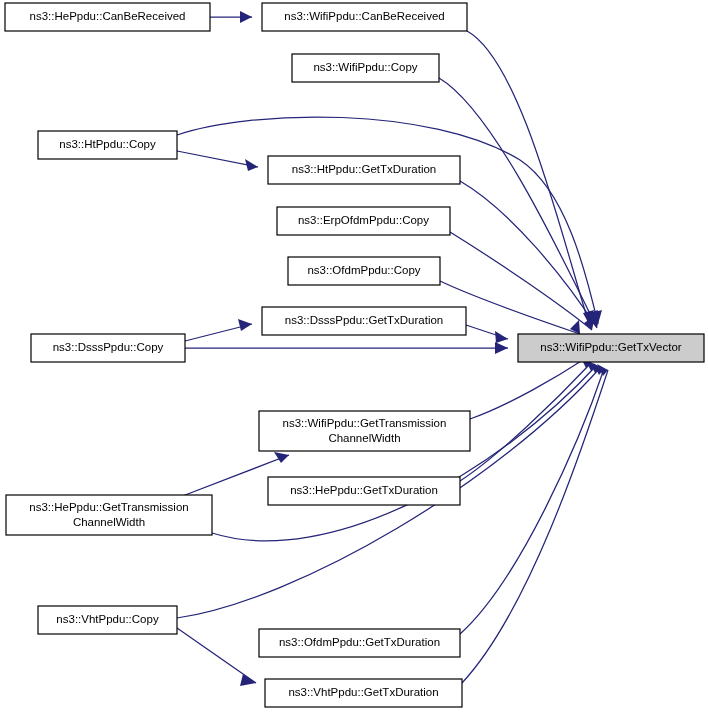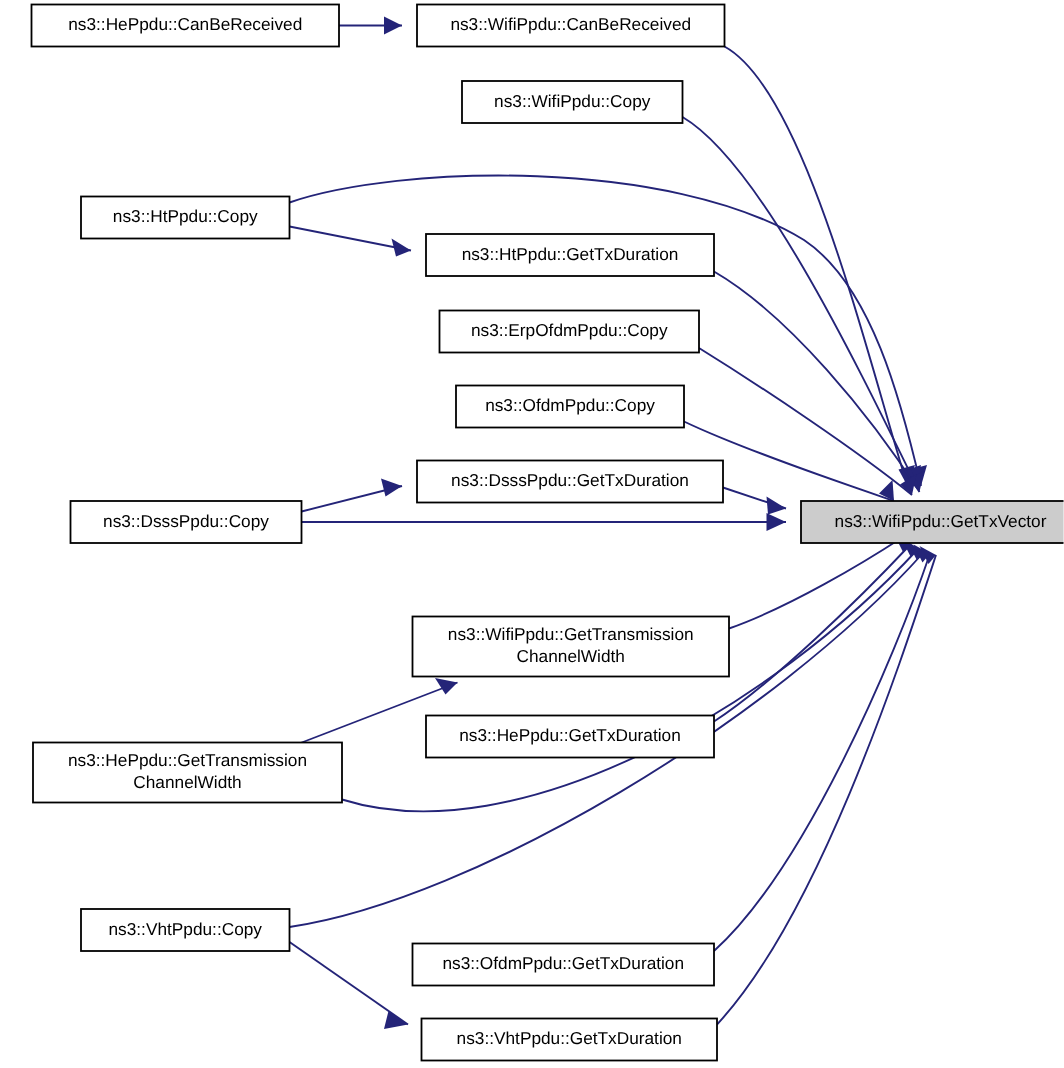--- a/index.html
+++ b/index.html
@@ -11,21 +11,20 @@
     width: 709px;
     height: 712px;
     font-family: "Liberation Sans", sans-serif;
     overflow: hidden;
   }
   #graph-root {
     position: relative;
     width: 656px;
     height: 712px;
     background: #ffffff;
-    padding-left: 16px;
   }
   svg#callgraph {
     display: block;
     width: 709px;
     height: 712px;
   }
   .node-box {
     fill: #ffffff;
     stroke: #000000;
     stroke-width: 1.2;

